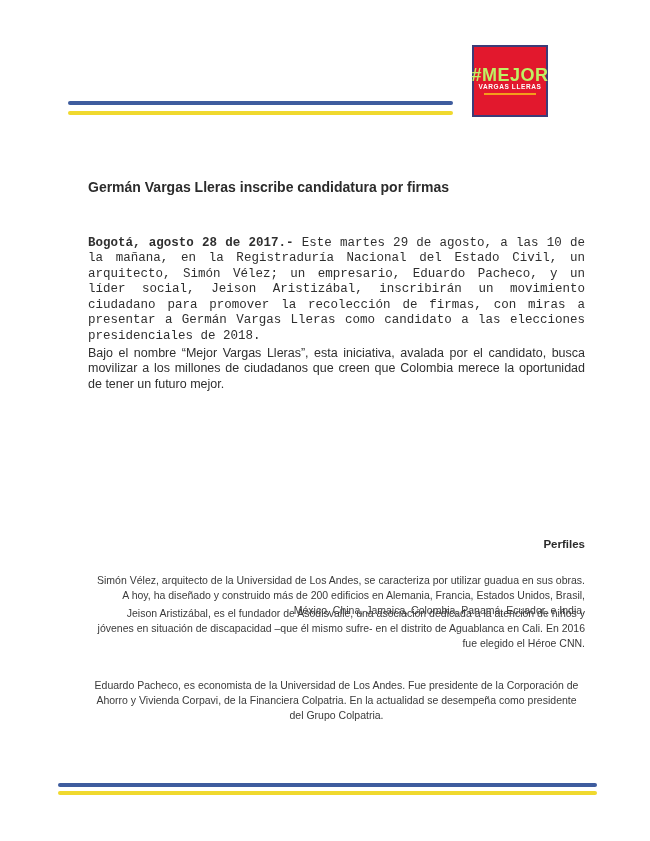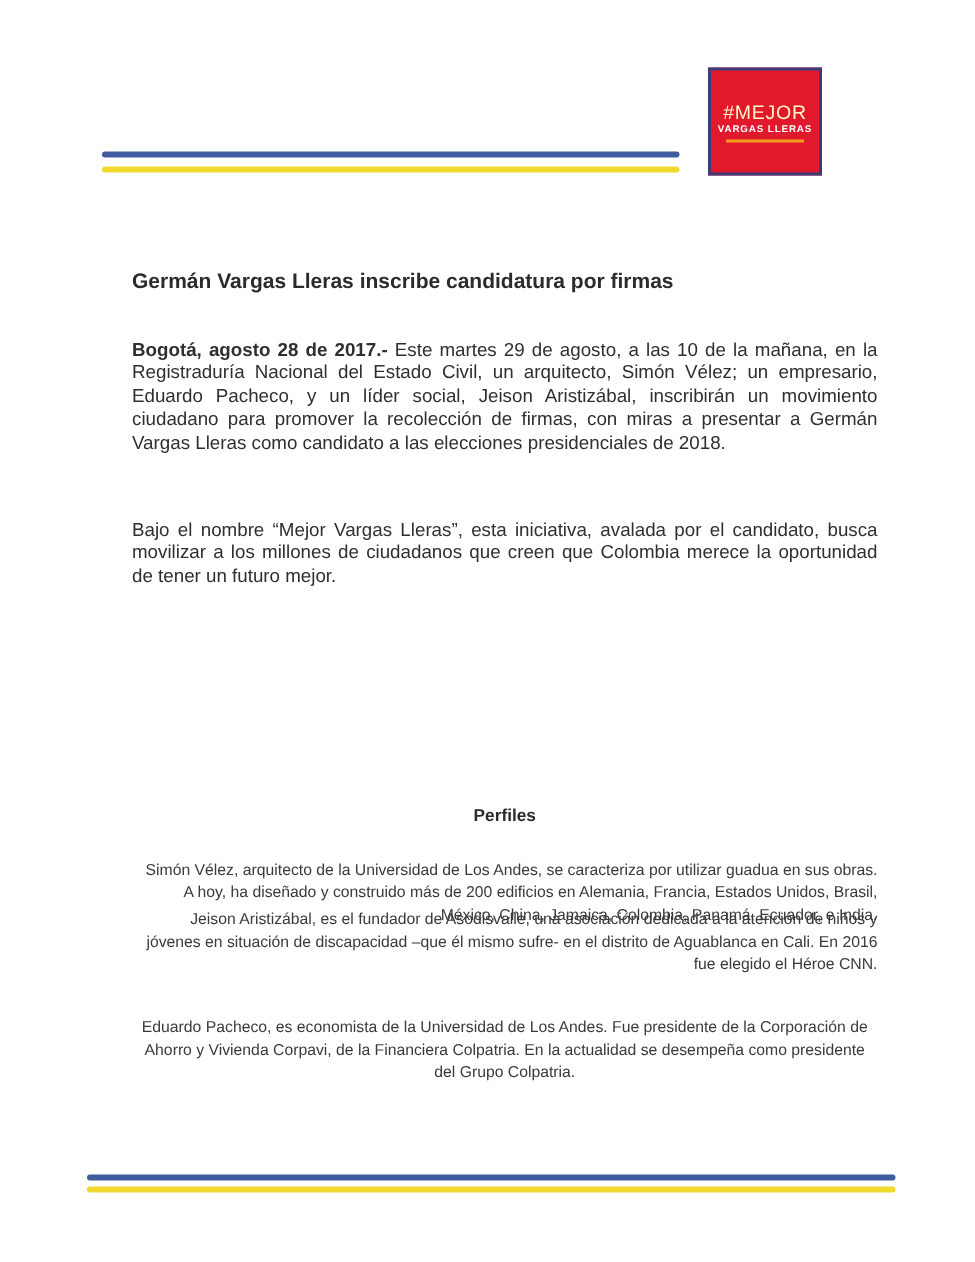--- a/index.html
+++ b/index.html
@@ -18,42 +18,42 @@
   
   .bar-bottom-blue{left:58px;top:783px;width:539px;}
   .bar-bottom-yellow{left:58px;top:791px;width:539px;}
   
   .logo{
     position:absolute;left:472px;top:45px;width:76px;height:72px;
     box-sizing:border-box;
     display:flex;flex-direction:column;align-items:center;justify-content:center;
     border:2px solid #3c3c78;
   }
-  .logo-line1{color:#fef9c3;font-weight:normal;font-size:13px;letter-spacing:0.5px;line-height:14px;}
+  .logo-line1{color:#bef264;font-weight:bold;font-size:18px;letter-spacing:0.5px;line-height:14px;}
   .logo-line2{color:#fff;font-weight:bold;font-size:6.5px;letter-spacing:0.6px;line-height:8px;margin-top:1px;}
   .logo-underline{width:52px;height:2px;margin-top:2px;}
   
   .content{position:absolute;left:88px;top:0;width:497px;}
   .doc-title{
     position:absolute;top:179px;left:0;width:100%;
     text-align:left;font-weight:bold;font-size:14px;color:#2b2b2b;
   }
   .body-par{
     position:absolute;left:0;width:100%;
     font-size:12.5px;line-height:15.5px;
     text-align:justify;text-justify:inter-word;
   }
   .body-par .lead{font-weight:bold;}
-  .p1{top:213px;}
+  .p1{top:223px;font-family:Liberation Mono, monospace;}
   .p2{top:333px;}
   .p3{top:394px;}
   .hashtag{text-align:left;}
   .profiles-heading{
     position:absolute;top:538px;left:0;width:100%;
-    text-align:center;font-weight:bold;font-size:11.5px;color:#2b2b2b;
+    text-align:right;font-weight:bold;font-size:11.5px;color:#2b2b2b;
   }
   .profile{
     position:absolute;left:0;width:100%;
     font-size:10.5px;line-height:15px;color:#3a3a3a;
     text-align:right;
   }
   .profile .pname{font-weight:normal;}
   .pr1{top:562px;}
   .pr2{top:595px;}
   .pr3{top:667px;text-align:center;}

